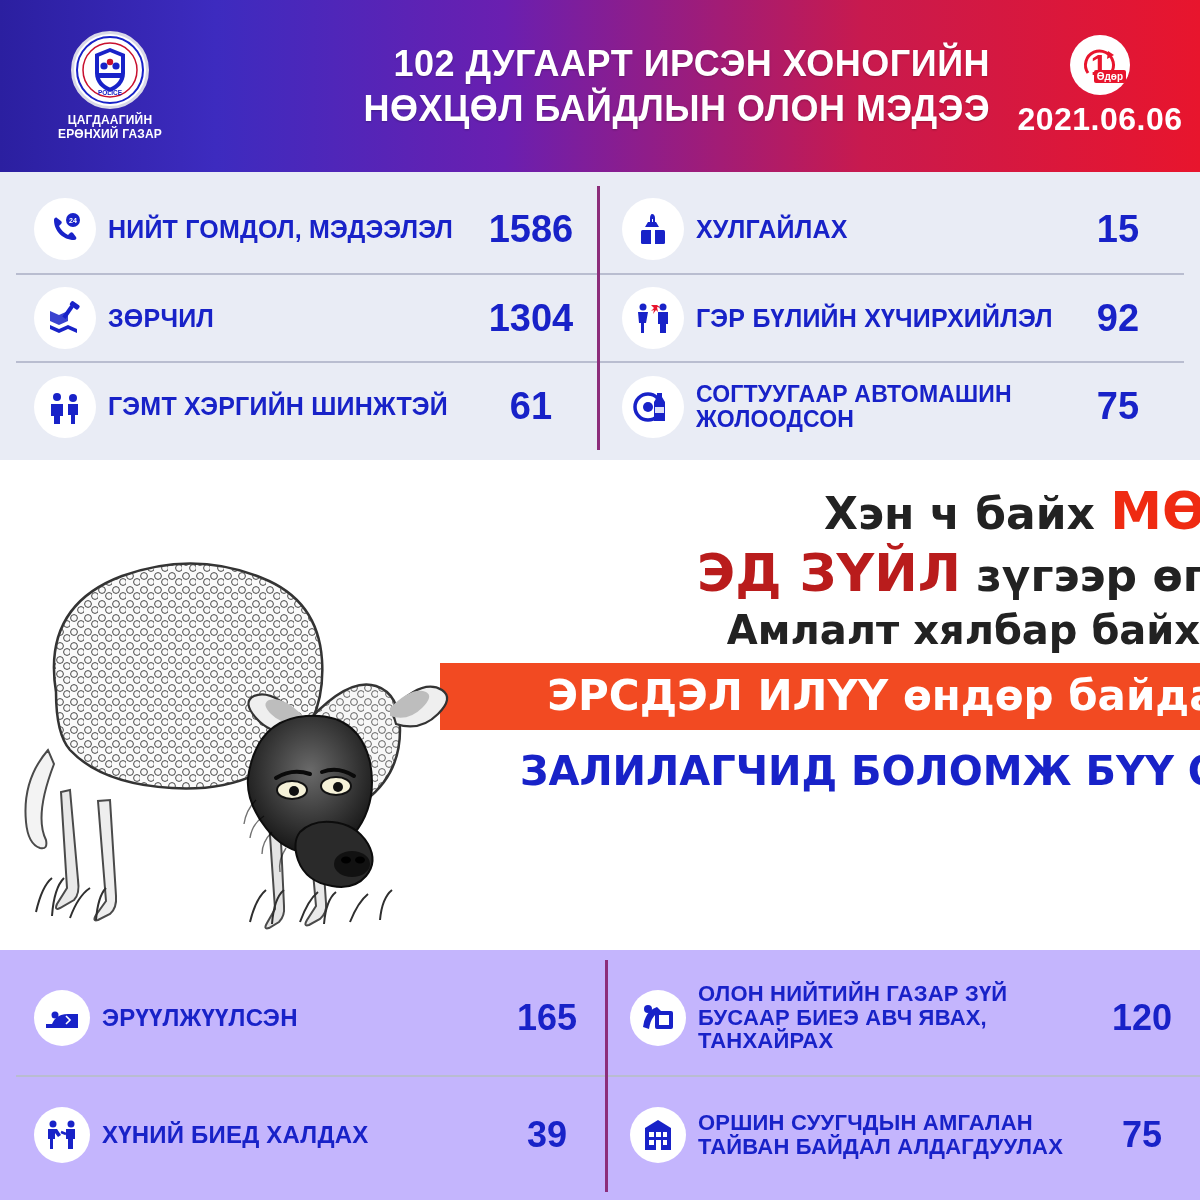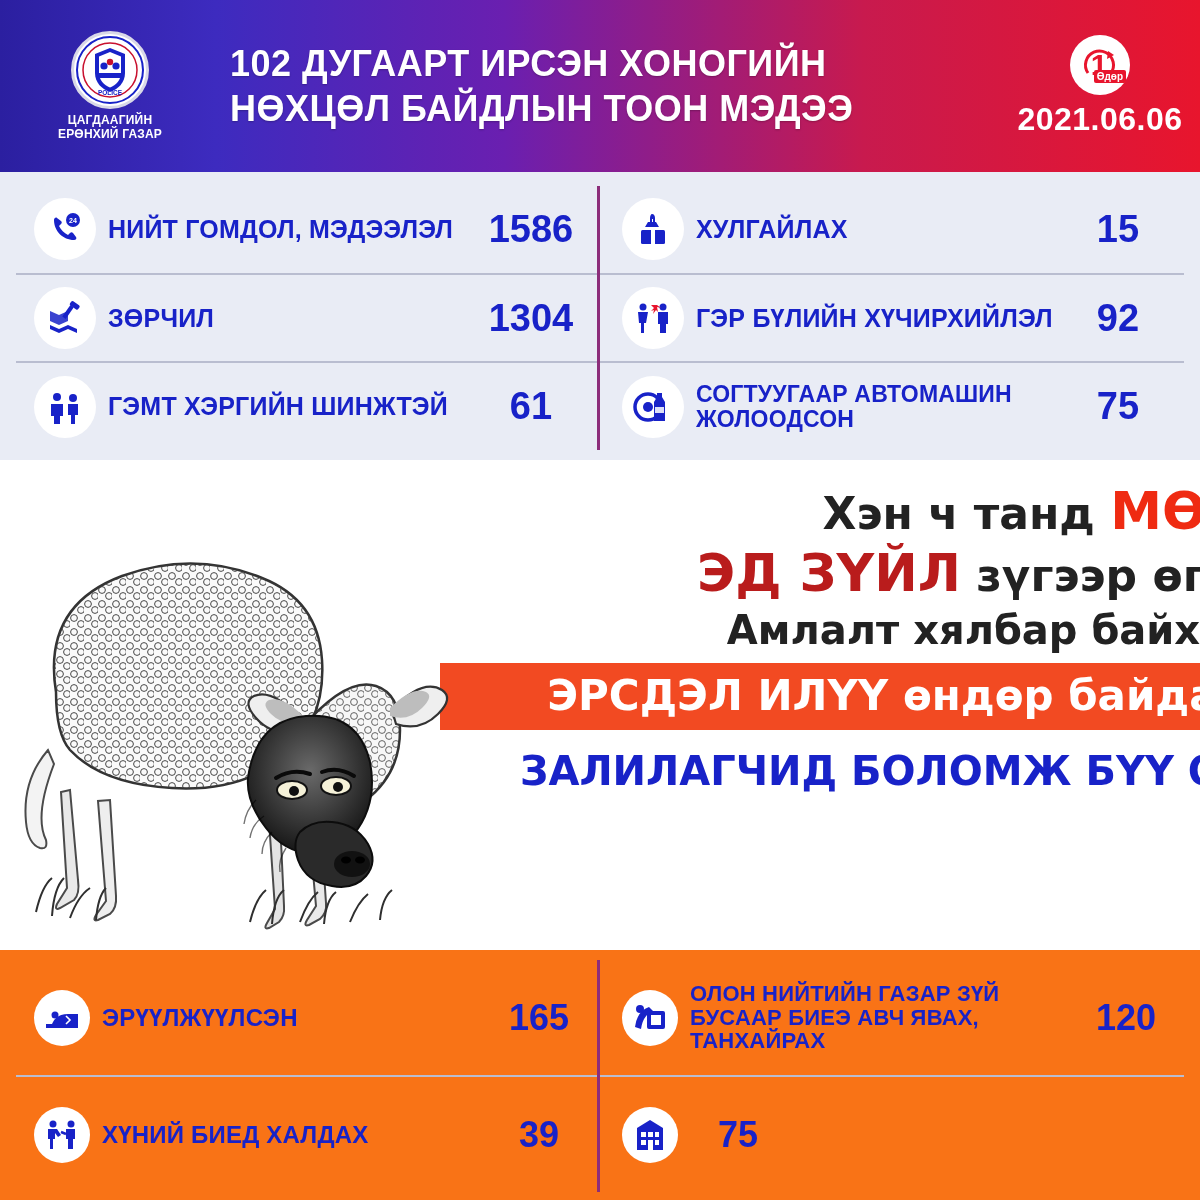--- a/index.html
+++ b/index.html
@@ -50,21 +50,21 @@
   .logo-text {
     margin-top: 5px;
     font-size: 12px;
     font-weight: bold;
     line-height: 1.15;
     text-align: center;
     letter-spacing: 0.2px;
   }
   .header-title {
     flex: 1;
-    text-align: left;
+    text-align: right;
     color: #ffffff;
     font-size: 36px;
     font-weight: bold;
     line-height: 1.25;
     letter-spacing: 0.5px;
     padding-left: 10px;
     padding-right: 10px;
     text-shadow: 0 1px 2px rgba(0,0,0,0.25);
   }
   .header-right {
@@ -226,22 +226,22 @@
     color: #1822c8;
     font-family: "DejaVu Sans", sans-serif;
     text-align: center;
     white-space: nowrap;
   }
 
   
   .stats-bottom {
     position: relative;
     width: 1200px; height: 250px;
-    background: #f97316;
-    padding: 10px 16px 8px 16px;
+    background: #c4b5fd;
+    padding: 10px 0 8px 16px;
   }
   .stats-bottom .stats-col.left { border-right: 3px solid #8c2d7a; }
   .stats-bottom .stat-label { font-size: 24px; }
   .stats-bottom .stat-label.sm { font-size: 22px; }
   .stats-bottom .stat-value { font-size: 36px; width: 96px; }
   .stats-bottom .stat-icon { width: 56px; height: 56px; flex: 0 0 56px; }
 
   .icon-blue { fill: #1822c8; }
 </style>
 </head>
@@ -267,21 +267,21 @@
           </svg>
         </div>
         <div class="logo-text">
           <div>ЦАГДААГИЙН</div>
           <div>ЕРӨНХИЙ ГАЗАР</div>
         </div>
       </div>
 
       <div class="header-title">
         <div>102 ДУГААРТ ИРСЭН ХОНОГИЙН</div>
-        <div>НӨХЦӨЛ БАЙДЛЫН  ТООН МЭДЭЭ</div>
+        <div>НӨХЦӨЛ БАЙДЛЫН  ОЛОН МЭДЭЭ</div>
       </div>
 
       <div class="header-right">
         <div class="day-circle">
           <span class="num">1</span>
           <svg width="44" height="44" viewBox="0 0 44 44" style="position:absolute;left:8px;top:8px;">
             <path d="M10 30 A14 14 0 1 1 22 36" fill="none" stroke="#e8152d" stroke-width="3"></path>
             <path d="M30 8 l6 4 -7 4 z" fill="#e8152d"></path>
           </svg>
           <span class="lbl">Өдөр</span>
@@ -449,21 +449,21 @@
           <path d="M300 462 q8 -22 18 -30"></path>
           <path d="M324 464 q2 -24 12 -32"></path>
           <path d="M350 462 q8 -20 18 -28"></path>
           <path d="M380 460 q2 -22 12 -30"></path>
         </g>
       </svg>
     </div>
 
     <div class="message">
       <div class="msg-line msg1">
-        <span>Хэн ч танд</span>
+        <span>Хэн ч байх</span>
         <span class="hl">МӨНГӨ,</span>
       </div>
       <div class="msg-line msg2">
         <span class="hl">ЭД ЗҮЙЛ</span>
         <span>зүгээр өгөхгүй</span>
       </div>
       <div class="msg-line msg3">Амлалт хялбар байх тусам</div>
       <div class="msg-band">
         <span class="w">ЭРСДЭЛ ИЛҮҮ</span>
         <span>өндөр байдаг</span>
@@ -530,20 +530,21 @@
               <g fill="#ffffff">
                 <rect x="12" y="18" width="5" height="5"></rect>
                 <rect x="19" y="18" width="5" height="5"></rect>
                 <rect x="26" y="18" width="4" height="5"></rect>
                 <rect x="12" y="26" width="5" height="5"></rect>
                 <rect x="26" y="26" width="4" height="5"></rect>
               </g>
               <rect x="19" y="26" width="5" height="10" fill="#ffffff"></rect>
             </svg>
           </div>
+          <div class="stat-label sm">ОРШИН СУУГЧДЫН АМГАЛАН ТАЙВАН БАЙДАЛ АЛДАГДУУЛАХ</div>
           <div class="stat-value">75</div>
         </div>
 
       </div>
 
     </div>
   </div>
 
 </div>
 

